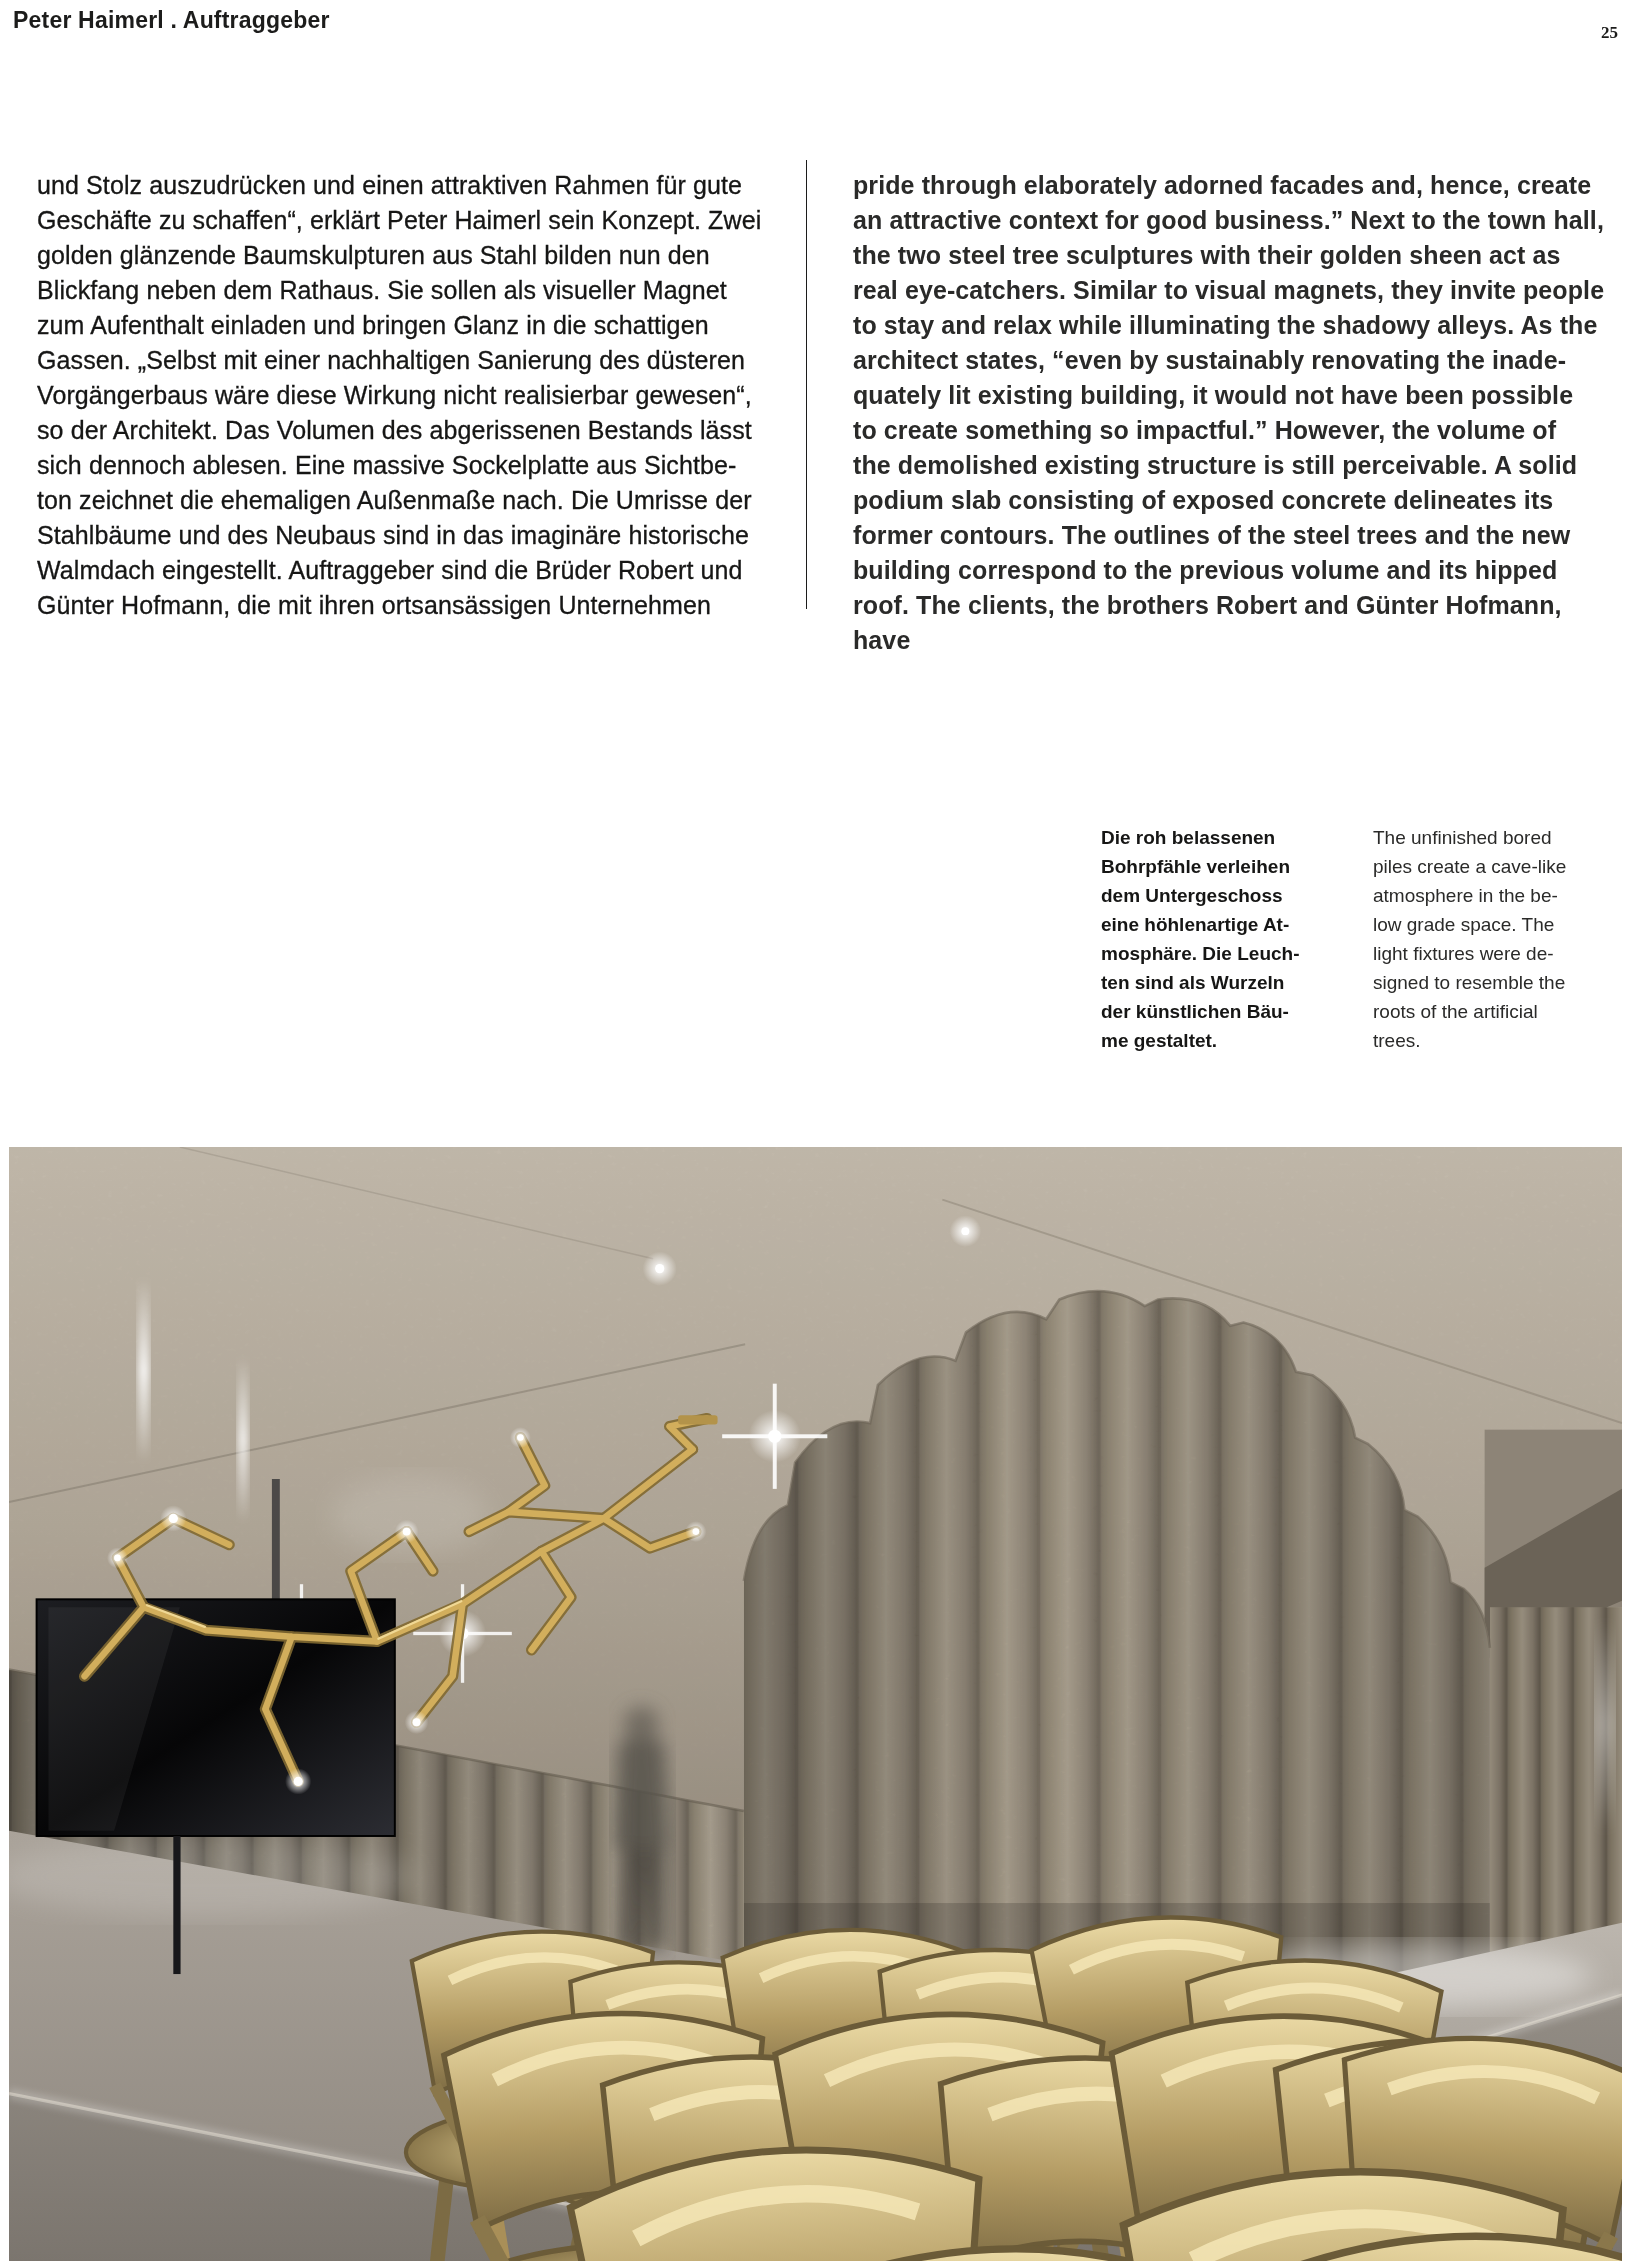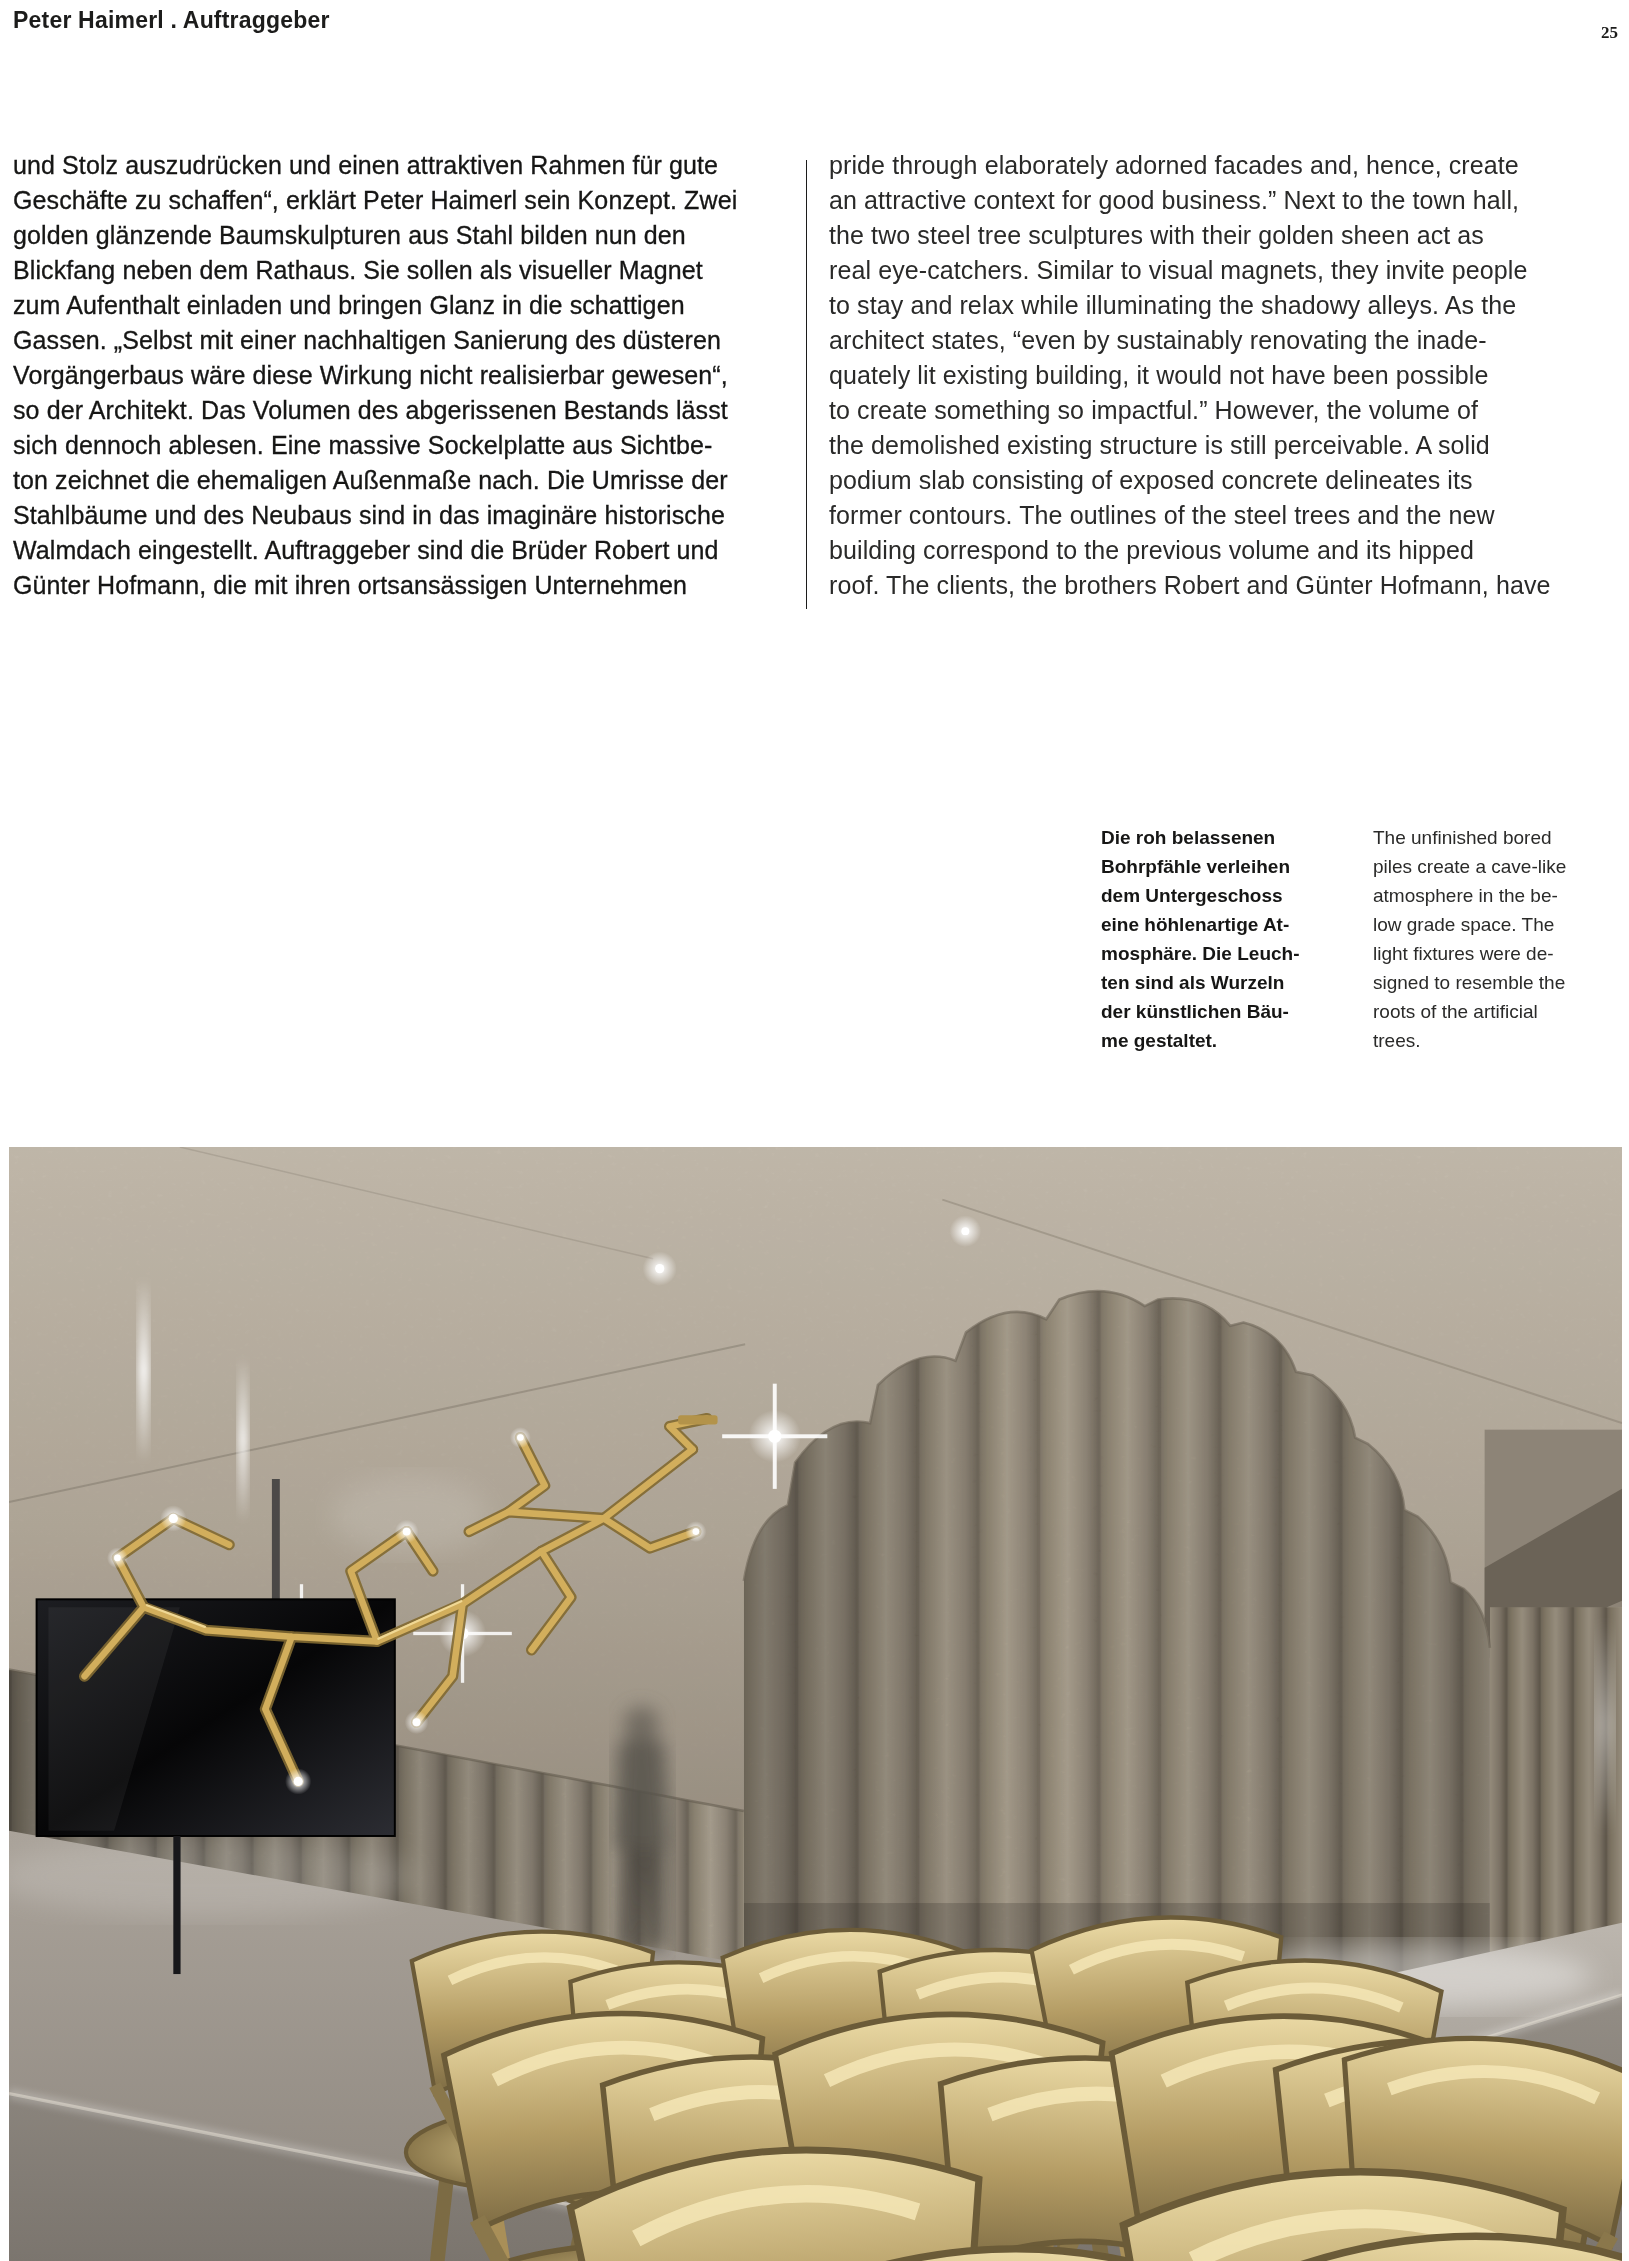--- a/index.html
+++ b/index.html
@@ -3,23 +3,23 @@
 <meta charset="utf-8">
 <style>
   html,body{margin:0;padding:0;}
   body{
     width:1630px;height:2261px;position:relative;background:#ffffff;
     font-family:"Liberation Sans",sans-serif;color:#1c1c1b;overflow:hidden;
   }
   [data-name]{box-sizing:border-box;}
   .hdr-title{position:absolute;left:13px;top:6.6px;font-size:23px;font-weight:700;letter-spacing:0.2px;}
   .hdr-page{position:absolute;right:12px;top:23px;font-size:17px;font-weight:700;font-family:Liberation Serif, serif;}
-  .bodycol{position:absolute;top:148px;font-size:25px;line-height:35px;white-space:pre-line;letter-spacing:0.1px;}
+  .bodycol{position:absolute;top:168px;font-size:25px;line-height:35px;white-space:pre-line;letter-spacing:0.1px;margin-left:24px;}
   .bodycol.de{left:13px;width:782px;color:#161615;-webkit-text-stroke:0.3px #161615;}
-  .bodycol.en{left:829px;width:769px;color:#2a2a29;font-weight:400;}
+  .bodycol.en{left:829px;width:769px;color:#2a2a29;font-weight:700;}
   .col-divider{position:absolute;left:806px;top:160px;width:1.3px;height:449px;background:#1c1c1b;}
   .cap{position:absolute;top:823px;font-size:19px;line-height:29px;white-space:pre-line;}
   .cap.de{left:1101px;width:220px;font-weight:700;color:#161615;}
   .cap.en{left:1373px;width:230px;color:#2a2a29;}
   figure.photo{position:absolute;left:8.5px;top:1147px;width:1613px;height:1115px;margin:0;
     background:#a79d8f;overflow:hidden;}
   figure.photo svg{display:block;width:100%;height:100%;}
 </style>
 </head>
 <body data-name="magazine-page">

